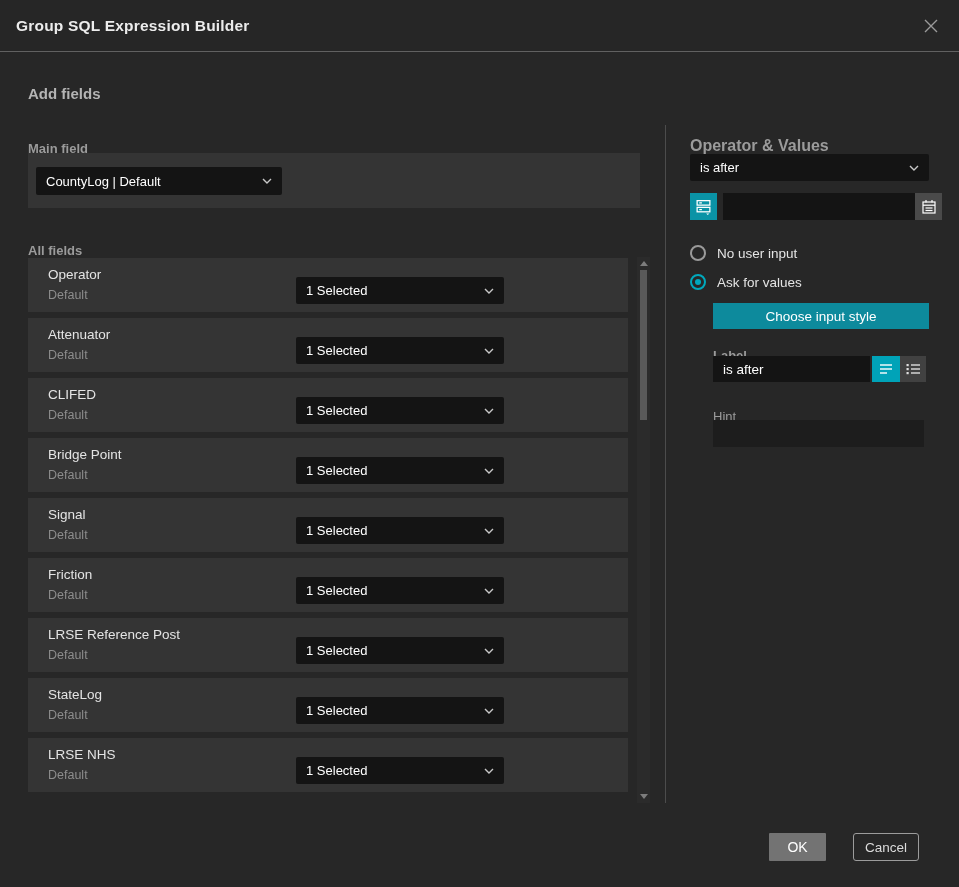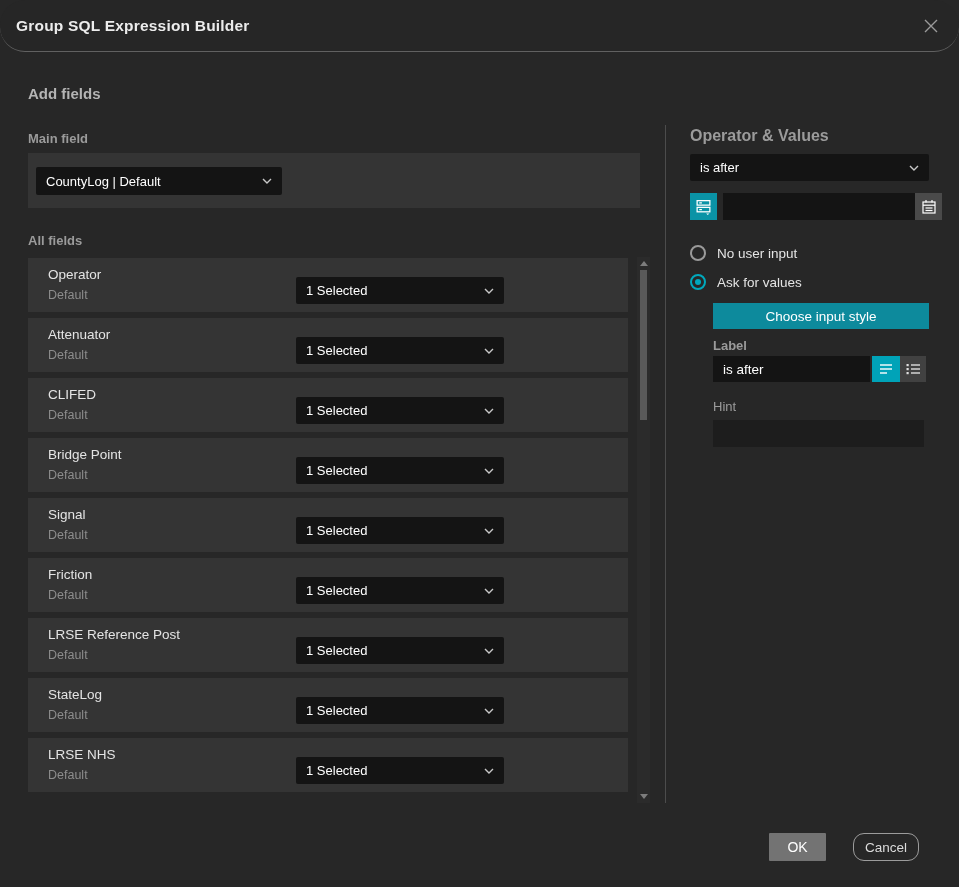--- a/index.html
+++ b/index.html
@@ -5,27 +5,27 @@
   html,body{margin:0;padding:0;background:#1b1b1b;}
   *{box-sizing:border-box;}
   .app{
     position:relative;width:959px;height:887px;background:#272727;
     font-family:"Liberation Sans", sans-serif;overflow:hidden;
   }
   
   .titlebar{
     position:absolute;top:0;left:0;width:959px;height:52px;
     display:flex;align-items:center;padding:0 16px;
-    border-bottom:1px solid #616161;background:#262626;border-radius:25px;
+    border-bottom:1px solid #616161;background:#262626;
   }
   .title{font-size:15.5px;font-weight:700;color:#ececec;letter-spacing:.2px;}
   .close-btn{margin-left:auto;width:24px;height:24px;display:flex;align-items:center;justify-content:center;cursor:pointer;background:none;border:none;padding:0;}
   
   .h-add{position:absolute;left:28px;top:85px;font-size:15px;font-weight:700;color:#b4b4b4;}
-  .h-sub{position:absolute;font-size:13px;font-weight:700;color:#9b9b9b;}
+  .h-sub{position:absolute;font-size:13px;font-weight:700;color:#9b9b9b;margin-top:10px;}
   
   .main-panel{position:absolute;left:28px;top:153px;width:612px;height:55px;background:#343434;}
   .select{
     background:#141414;border-radius:2px;display:flex;align-items:center;
     padding:0 10px;color:#fff;font-size:13px;cursor:pointer;
   }
   .select .sel-text{flex:1;white-space:nowrap;overflow:hidden;}
   .select svg.chev{flex:none;margin-left:8px;}
   .dd-field{position:absolute;left:8px;top:14px;width:246px;height:28px;}
   .dd-type{position:absolute;left:268px;top:14px;width:209px;height:28px;}
@@ -55,21 +55,21 @@
   .radio-label{font-size:13.5px;color:#e4e4e4;}
   .choose-btn{position:absolute;left:713px;top:303px;width:216px;height:26px;background:#0d8a9c;border:none;color:#fff;font-size:13.5px;cursor:pointer;font-family:"Liberation Sans",sans-serif;}
   .lbl-label{left:713px;top:338px;font-weight:700;}
   .label-input{position:absolute;left:713px;top:356px;width:157px;height:26px;background:#141414;border:none;color:#fff;font-size:13.5px;padding:0 10px;font-family:"Liberation Sans",sans-serif;}
   .style-btn1{position:absolute;left:872px;top:356px;width:28px;height:26px;background:#00a3b8;border:none;display:flex;align-items:center;justify-content:center;cursor:pointer;padding:0;}
   .style-btn2{position:absolute;left:900px;top:356px;width:26px;height:26px;background:#414141;border:none;display:flex;align-items:center;justify-content:center;cursor:pointer;padding:0;}
   .hint-label{left:713px;top:399px;font-weight:400;}
   .hint-input{position:absolute;left:713px;top:420px;width:211px;height:27px;background:#1d1d1d;border:none;color:#fff;font-size:13px;padding:0 10px;font-family:"Liberation Sans",sans-serif;}
   
   .ok-btn{position:absolute;left:769px;top:833px;width:57px;height:28px;background:#737373;border:none;border-radius:1px;color:#fff;font-size:14px;cursor:pointer;font-family:"Liberation Sans",sans-serif;}
-  .cancel-btn{position:absolute;left:853px;top:833px;width:66px;height:28px;background:transparent;border:1px solid #9c9c9c;border-radius:11px;color:#dcdcdc;font-size:13.5px;cursor:pointer;font-family:"Liberation Sans",sans-serif;}
+  .cancel-btn{position:absolute;left:853px;top:833px;width:66px;height:28px;background:transparent;border:1px solid #9c9c9c;border-radius:3px;color:#dcdcdc;font-size:13.5px;cursor:pointer;font-family:"Liberation Sans",sans-serif;}
 </style>
 </head>
 <body>
 
 <div class="app">
 
   <div class="titlebar">
     <span class="title">Group SQL Expression Builder</span>
     <button class="close-btn">
       <svg width="18" height="18" viewBox="0 0 18 18">

